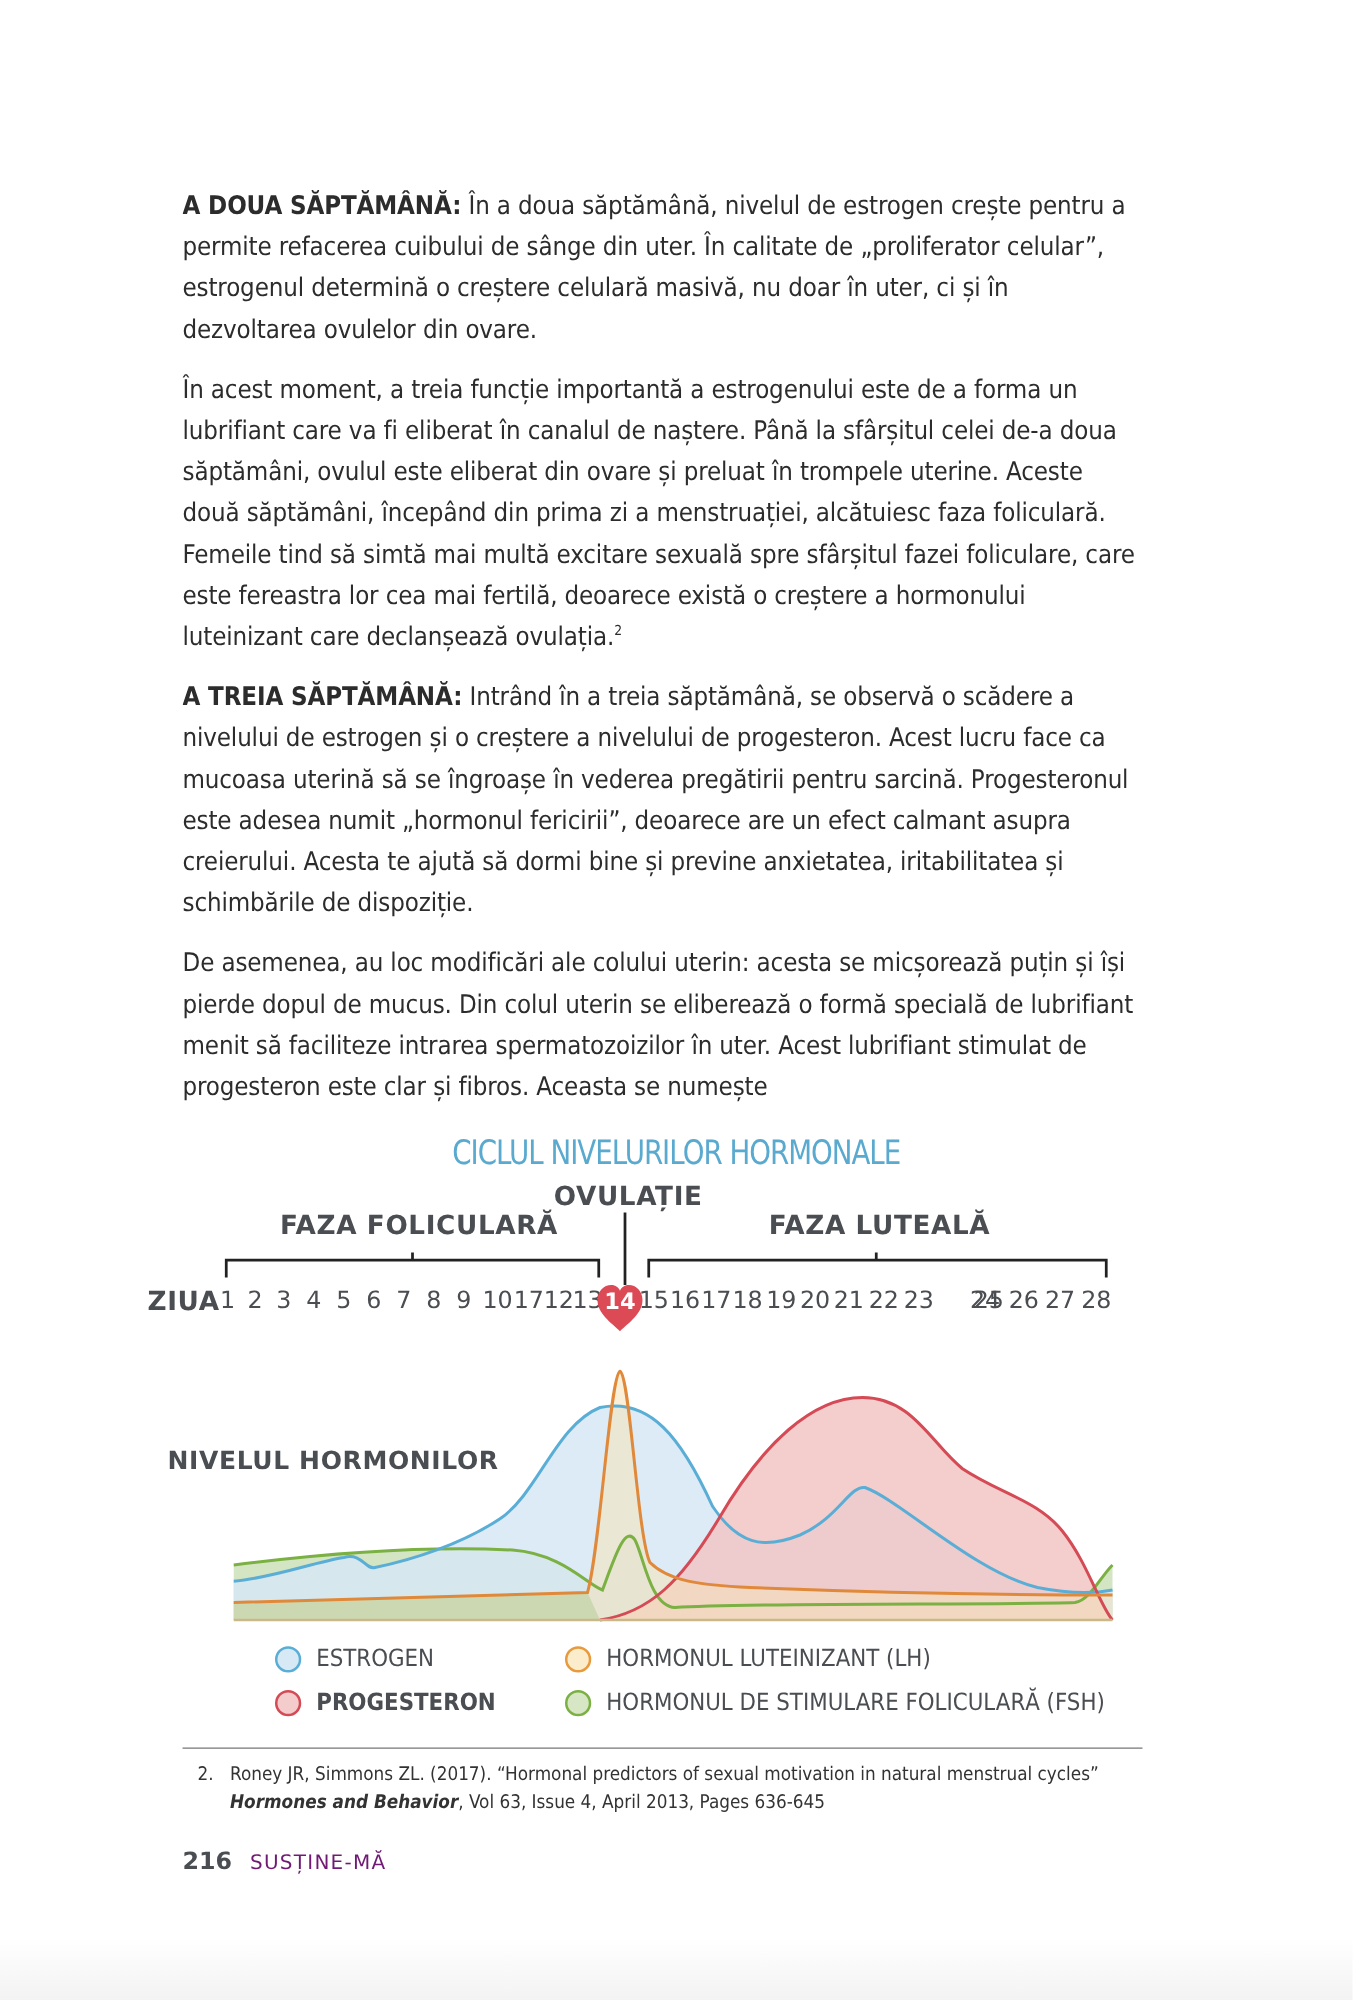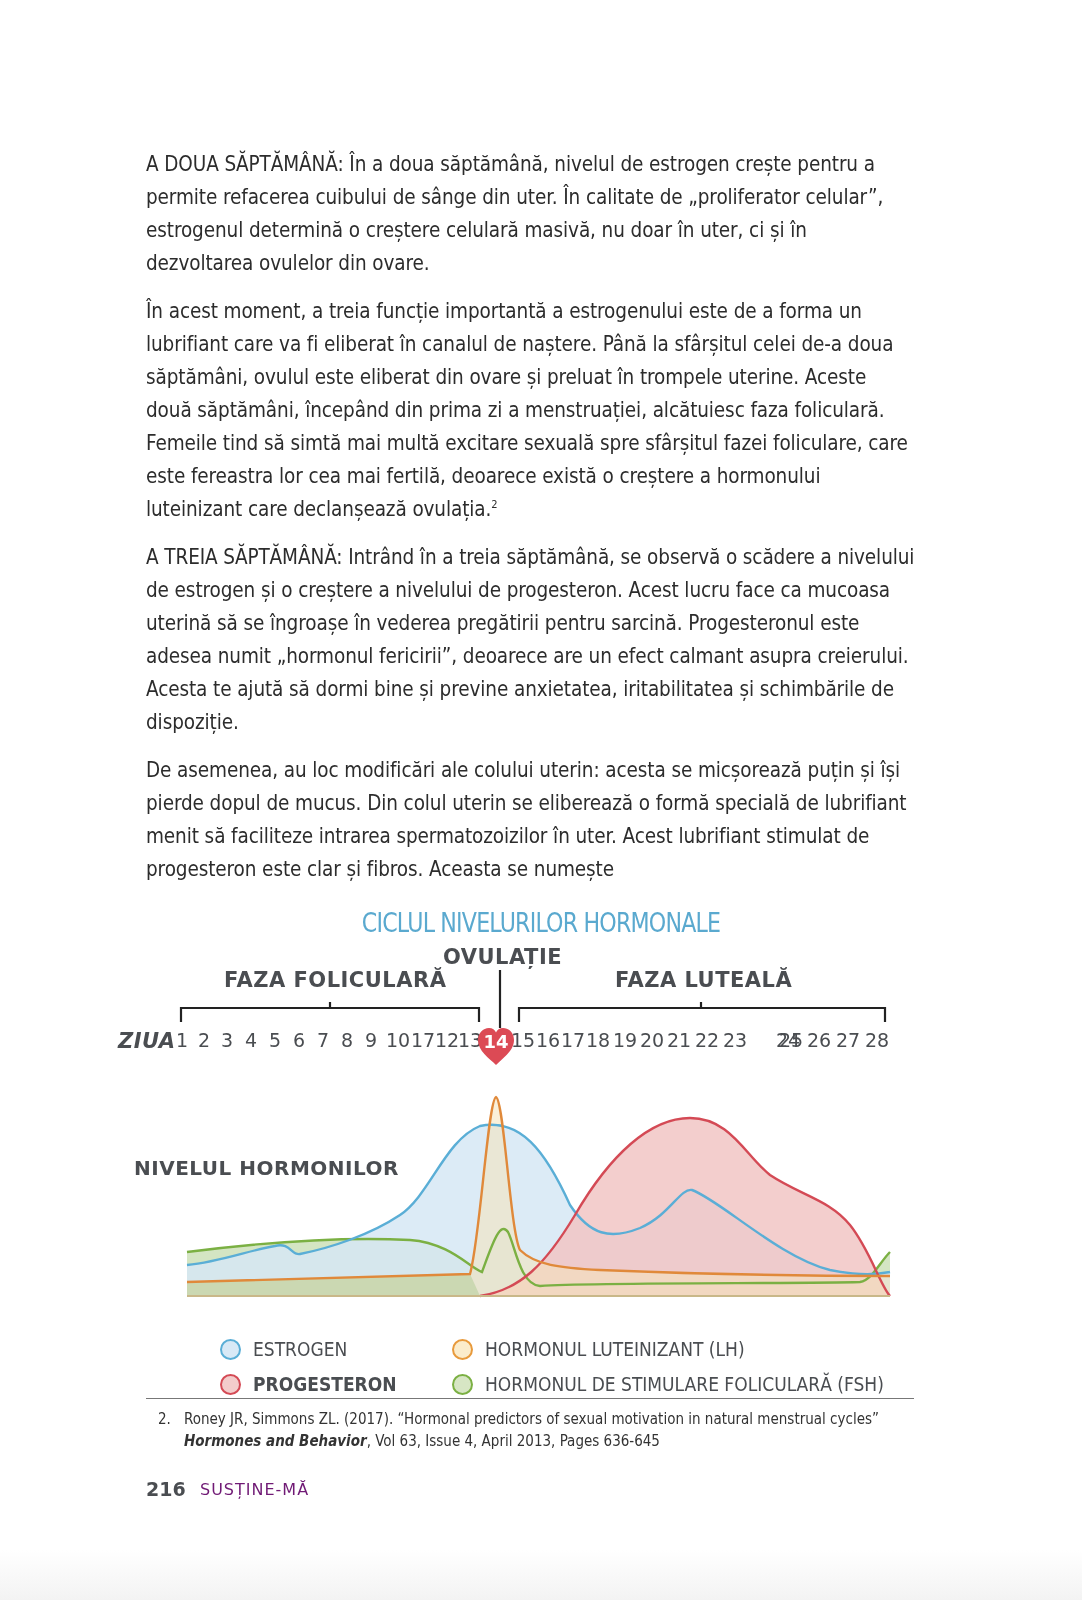--- a/index.html
+++ b/index.html
@@ -7,46 +7,46 @@
     width: 1082px; height: 1600px; position: relative; overflow: hidden;
     background: linear-gradient(to bottom, #ffffff 0px, #ffffff 1550px, #f3f3f3 1600px);
     font-family: "Liberation Sans", "DejaVu Sans", sans-serif;
     color: #2b2b2b;
   }
   .para {
     font-family: "DejaVu Sans Condensed", "Liberation Sans Narrow", "Liberation Sans", sans-serif;
     font-size: 20.5px; line-height: 33px; margin: 0 0 15px 0; letter-spacing: -0.1px;
     color: #2c2c2c; text-align: left;
   }
-  .para b { font-weight: normal; margin-top: 39px; }
+  .para b { font-weight: bold; margin-top: 39px; }
   .para sup { font-size: 11px; line-height: 0; vertical-align: 8px; }
   .clip { position: absolute; left: 146px; top: 148px; width: 770px; height: 742px; overflow: hidden; }
 
   .chart-title {
     position: absolute; left: 0; width: 1082px; top: 907px; text-align: center;
     font-family: "DejaVu Sans", sans-serif; font-size: 27px; color: #5aa9cf;
     letter-spacing: -1px; font-weight: normal; transform: scaleX(0.82);
   }
   .lbl {
     position: absolute; font-family: "DejaVu Sans", sans-serif; font-weight: bold;
     color: #4a4d51; font-size: 21px; letter-spacing: 0.5px; white-space: nowrap;
   }
   .day-row { position: absolute; top: 1029px; left: 0; width: 1082px; height: 30px; }
   .day {
     position: absolute; top: 0; font-family: "DejaVu Sans", sans-serif;
     font-size: 19px; color: #4a4d51; transform: translateX(-50%);
   }
   .day.ovu { color: #fff; font-weight: bold; font-size: 18px; top: 2px; z-index: 2; }
   .heart { position: absolute; left: 475px; top: 1025px; width: 42px; height: 42px; z-index: 1; }
-  .ziua { position: absolute; left: 118px; top: 1029px; font-style: italic; }
+  .ziua { position: absolute; left: 118px; top: 1029px; }
 
   svg.chart { position: absolute; left: 0; top: 0; width: 1082px; height: 1600px; pointer-events: none; }
 
   .legend { position: absolute; font-family: "DejaVu Sans Condensed", "DejaVu Sans", sans-serif; font-size: 19px; color: #4a4d51; }
-  .leg-item { position: absolute; white-space: nowrap; display: flex; align-items: center; margin-top: 22px; }
+  .leg-item { position: absolute; white-space: nowrap; display: flex; align-items: center; }
   .leg-dot { width: 21px; height: 21px; border-radius: 50%; border: 2px solid; margin-right: 12px; box-sizing: border-box; }
 
   .rule { position: absolute; left: 146px; top: 1398px; width: 768px; height: 1px; background: #777; }
   .foot {
     position: absolute; left: 158px; top: 1408px; width: 740px;
     font-family: "Liberation Sans Narrow", "DejaVu Sans Condensed", "Liberation Sans", sans-serif;
     font-size: 15px; line-height: 22px; color: #333;
   }
   .foot .num { position: absolute; left: 0; top: 0; }
   .foot .txt { position: absolute; left: 26px; top: 0; width: 700px; }

